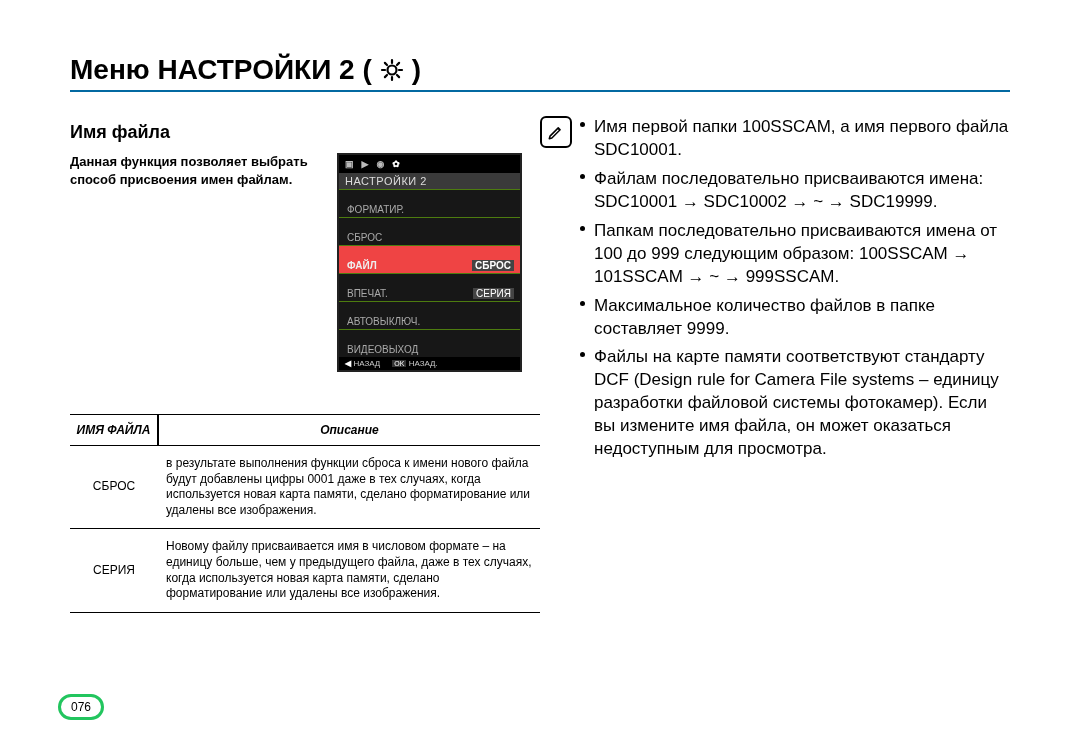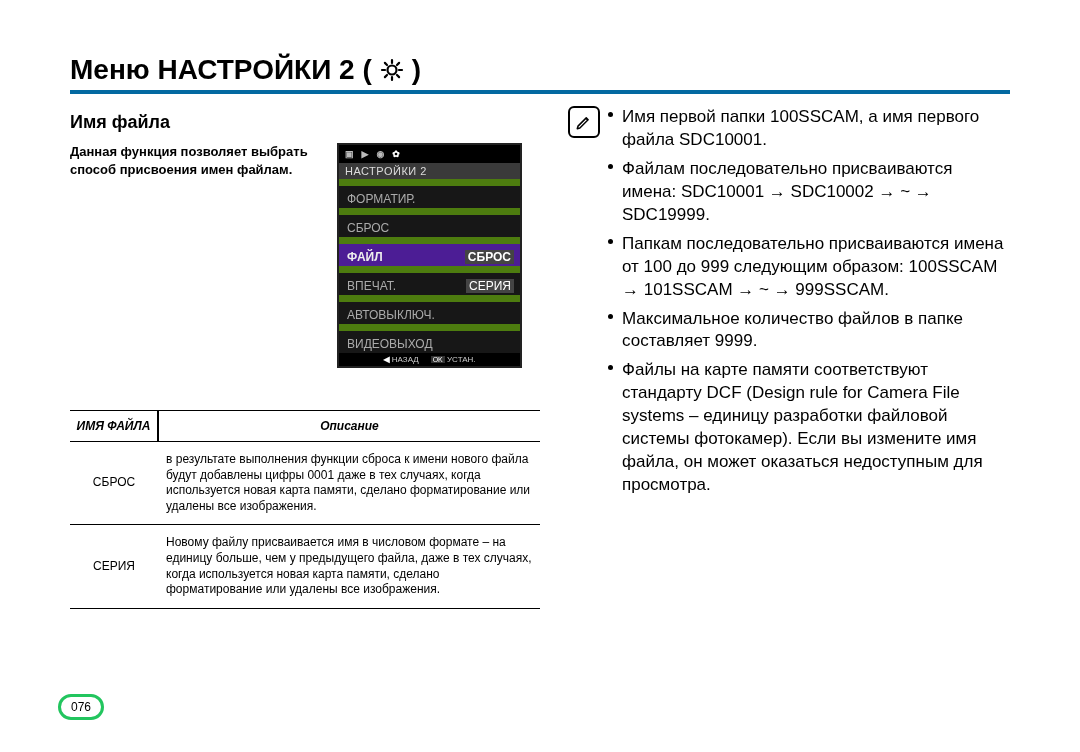--- a/index.html
+++ b/index.html
@@ -15,38 +15,37 @@
   }
 
   .page {
     position: absolute;
     left: 70px;
     top: 54px;
     width: 940px;
   }
 
   .title-wrap {
-    border-bottom: 4px solid #0369a1;
+    border-bottom: 2px solid #0369a1;
     padding-bottom: 4px;
-    margin-bottom: 12px;
+    margin-bottom: 24px;
   }
   .title {
     font-size: 28px;
     font-weight: 700;
     display: flex;
     align-items: center;
     gap: 8px;
   }
   .title .gear-placeholder {
     display: inline-flex;
   }
 
   .cols {
     display: flex;
-    gap: 28px;
   }
   .left {
     width: 470px;
     flex: 0 0 470px;
   }
   .right {
     flex: 1;
   }
 
   .subhead {
@@ -91,49 +90,48 @@
     font-size:11px;
     padding:2px 6px;
     letter-spacing:0.5px;
   }
   .lcd-menu {
     padding:0;
   }
   .lcd-row {
     display:flex;
     justify-content:space-between;
-    font-size:12px;
-    padding:6px 6px 2px 8px;
-    border-top:7px solid #4d7c0f;
+    font-size:10px;
+    padding:14px 6px 2px 8px;
+    border-top:1px solid #4d7c0f;
     color:#aaa;
     background:#171717;
   }
   .lcd-row.sel-left {
-    background:#4c1d95;
+    background:#ef4444;
     color:#eee;
     font-weight:700;
   }
   .lcd-row.sel-left .rval {
     background:#444;
     padding:0 3px;
     color:#fff;
   }
   .lcd-row.sel-right .rval {
     background:#444;
     padding:0 3px;
     color:#fff;
   }
   .lcd-bottom {
     display:flex;
     font-size:8px;
     background:#000;
     color:#ccc;
     padding:2px 6px;
     gap:12px;
-    justify-content:center;
   }
   .lcd-bottom .arrow {font-weight:bold;color:#fff;}
   .lcd-bottom .ok {background:#333;color:#fff;padding:0 2px;font-size:7px;}
 
   
   .opt-table {
     margin-top: 42px;
     width: 100%;
     border-collapse: collapse;
     font-size: 12px;
@@ -274,21 +272,21 @@
                 <span>АВТОВЫКЛЮЧ.</span>
                 <span class="rval"></span>
               </div>
               <div class="lcd-row">
                 <span>ВИДЕОВЫХОД</span>
                 <span class="rval"></span>
               </div>
             </div>
           <div class="lcd-bottom">
             <span><span class="arrow">◀</span> <span>НАЗАД</span></span>
-            <span><span class="ok">OK</span> <span>УСТАН.</span></span>
+            <span><span class="ok">OK</span> <span>НАЗАД.</span></span>
           </div>
         </div>
       </div>
 
       <table class="opt-table">
         <thead>
           <tr>
             <th class="col1">ИМЯ ФАЙЛА</th>
             <th class="col2">Описание</th>
           </tr>

